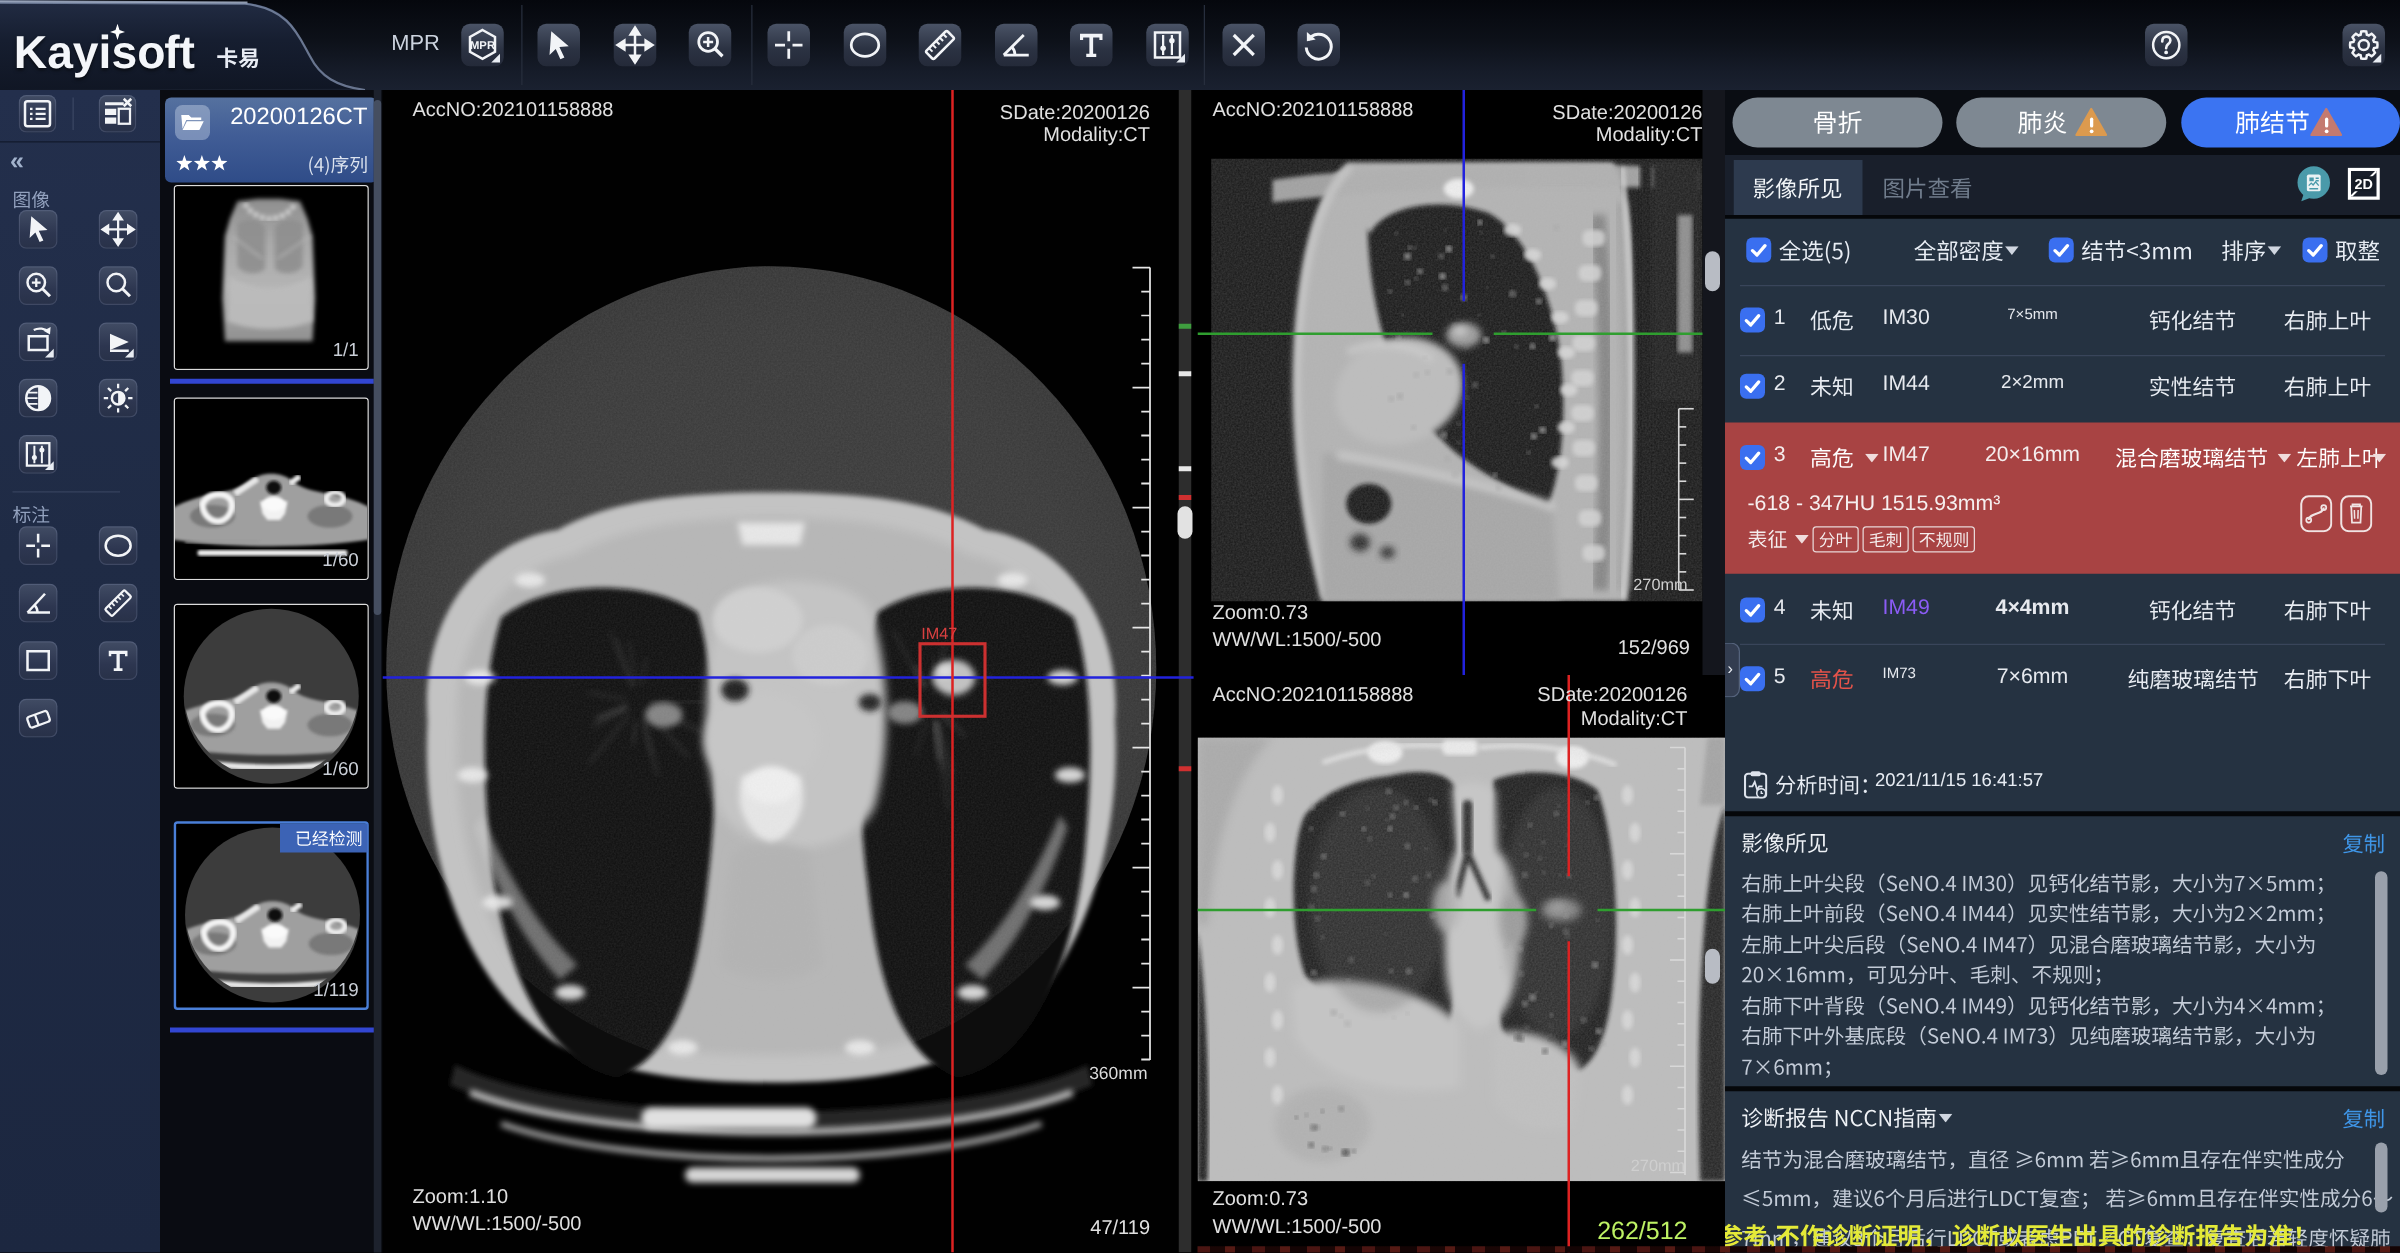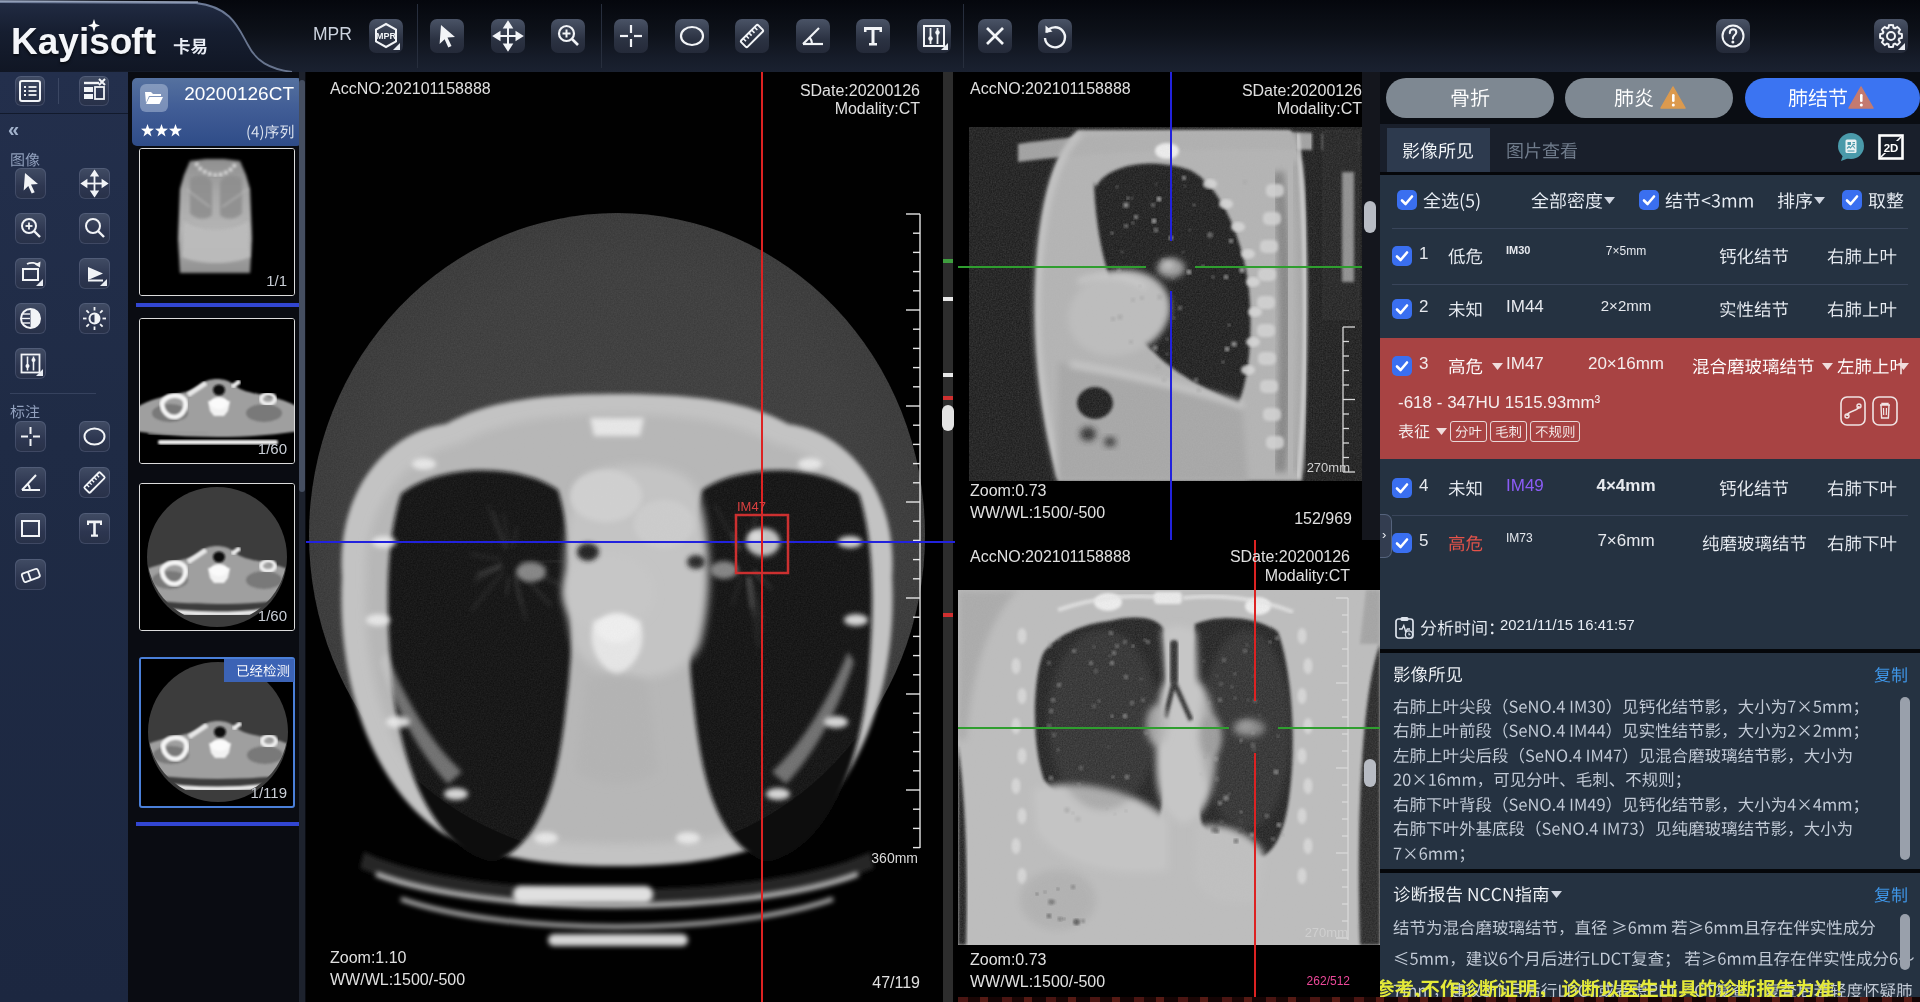--- a/index.html
+++ b/index.html
@@ -994,21 +994,21 @@
       <line x1="320" y1="188" x2="422" y2="188" stroke="#2f9e2f" stroke-width="2"></line>
       <line x1="297" y1="0" x2="297" y2="161" stroke="#dd2222" stroke-width="2"></line>
       <line x1="297" y1="213" x2="297" y2="462" stroke="#dd2222" stroke-width="2"></line>
       <rect x="406" y="219" width="12" height="28" rx="6" fill="#b8bcc4"></rect>
     </svg>
     <div class="lt" style="font-size:16px;color:#e0e0e0;font-weight:normal;left:970px;top:547.5px">AccNO:202101158888</div>
     <div class="lt" style="font-size:16px;color:#e0e0e0;font-weight:normal;right:570px;top:547.5px">SDate:20200126</div>
     <div class="lt" style="font-size:16px;color:#e0e0e0;font-weight:normal;right:570px;top:566.5px">Modality:CT</div>
     <div class="lt" style="font-size:16px;color:#e0e0e0;font-weight:normal;left:970px;top:950.5px">Zoom:0.73</div>
     <div class="lt" style="font-size:16px;color:#e0e0e0;font-weight:normal;left:970px;top:972.5px">WW/WL:1500/-500</div>
-    <div class="lt" style="font-size:12px;color:#ec4899;font-weight:normal;right:570px;top:973.5px">262/512</div>
+    <div class="lt" style="font-size:20px;color:#bef264;font-weight:normal;right:570px;top:973.5px">262/512</div>
     <div class="lt" style="font-size:13px;color:#cfcfcf;font-weight:normal;right:572px;top:924.6px">270mm</div>
     <div class="ab" style="left:1380px;top:72px;width:540px;height:930px;background:#253241"></div>
     <div class="ab" style="left:1380px;top:72px;width:540px;height:52px;background:#0a0d13"></div>
     <div class="ab" style="left:1386px;top:78px;width:168px;height:40px;background:#7e8892;border-radius:20px"></div>
     <svg style="position:absolute;left:1450.0px;top:84.6px;overflow:visible" width="42" height="30">
       <g fill="#fff" transform="translate(0,20.4) scale(0.02000,-0.02000)">
         <use href="#qp" x="0"></use>
         <use href="#qq" x="1000"></use>
       </g>
     </svg>
@@ -1136,21 +1136,21 @@
     <svg class="ab" style="left:1392px;top:246px" width="20" height="20">
       <path d="M5,10.5 L8.6,14 L15,6.5" fill="none" stroke="#fff" stroke-width="2.6" stroke-linecap="round" stroke-linejoin="round"></path>
     </svg>
     <div class="lt" style="font-size:17px;color:#e6e9ee;font-weight:normal;left:1419px;top:243.8px">1</div>
     <svg style="position:absolute;left:1448.0px;top:245.2px;overflow:visible" width="37" height="26">
       <g fill="#e8ecf2" transform="translate(0,17.9) scale(0.01750,-0.01750)">
         <use href="#qN" x="0"></use>
         <use href="#qO" x="1000"></use>
       </g>
     </svg>
-    <div class="lt" style="font-size:11px;color:#e6e9ee;font-weight:bold;left:1506px;top:243.8px">IM30</div>
+    <div class="lt" style="font-size:17px;color:#e6e9ee;font-weight:normal;left:1506px;top:243.8px">IM30</div>
     <div class="lt" style="font-size:12px;color:#e6e9ee;font-weight:normal;left:1626px;transform:translateX(-50%);top:243.8px">7×5mm</div>
     <svg style="position:absolute;left:1719.0px;top:245.2px;overflow:visible" width="72" height="26">
       <g fill="#e8ecf2" transform="translate(0,17.9) scale(0.01750,-0.01750)">
         <use href="#qP" x="0"></use>
         <use href="#qQ" x="1000"></use>
         <use href="#qt" x="2000"></use>
         <use href="#qu" x="3000"></use>
       </g>
     </svg>
     <svg style="position:absolute;left:1827.0px;top:245.2px;overflow:visible" width="72" height="26">

